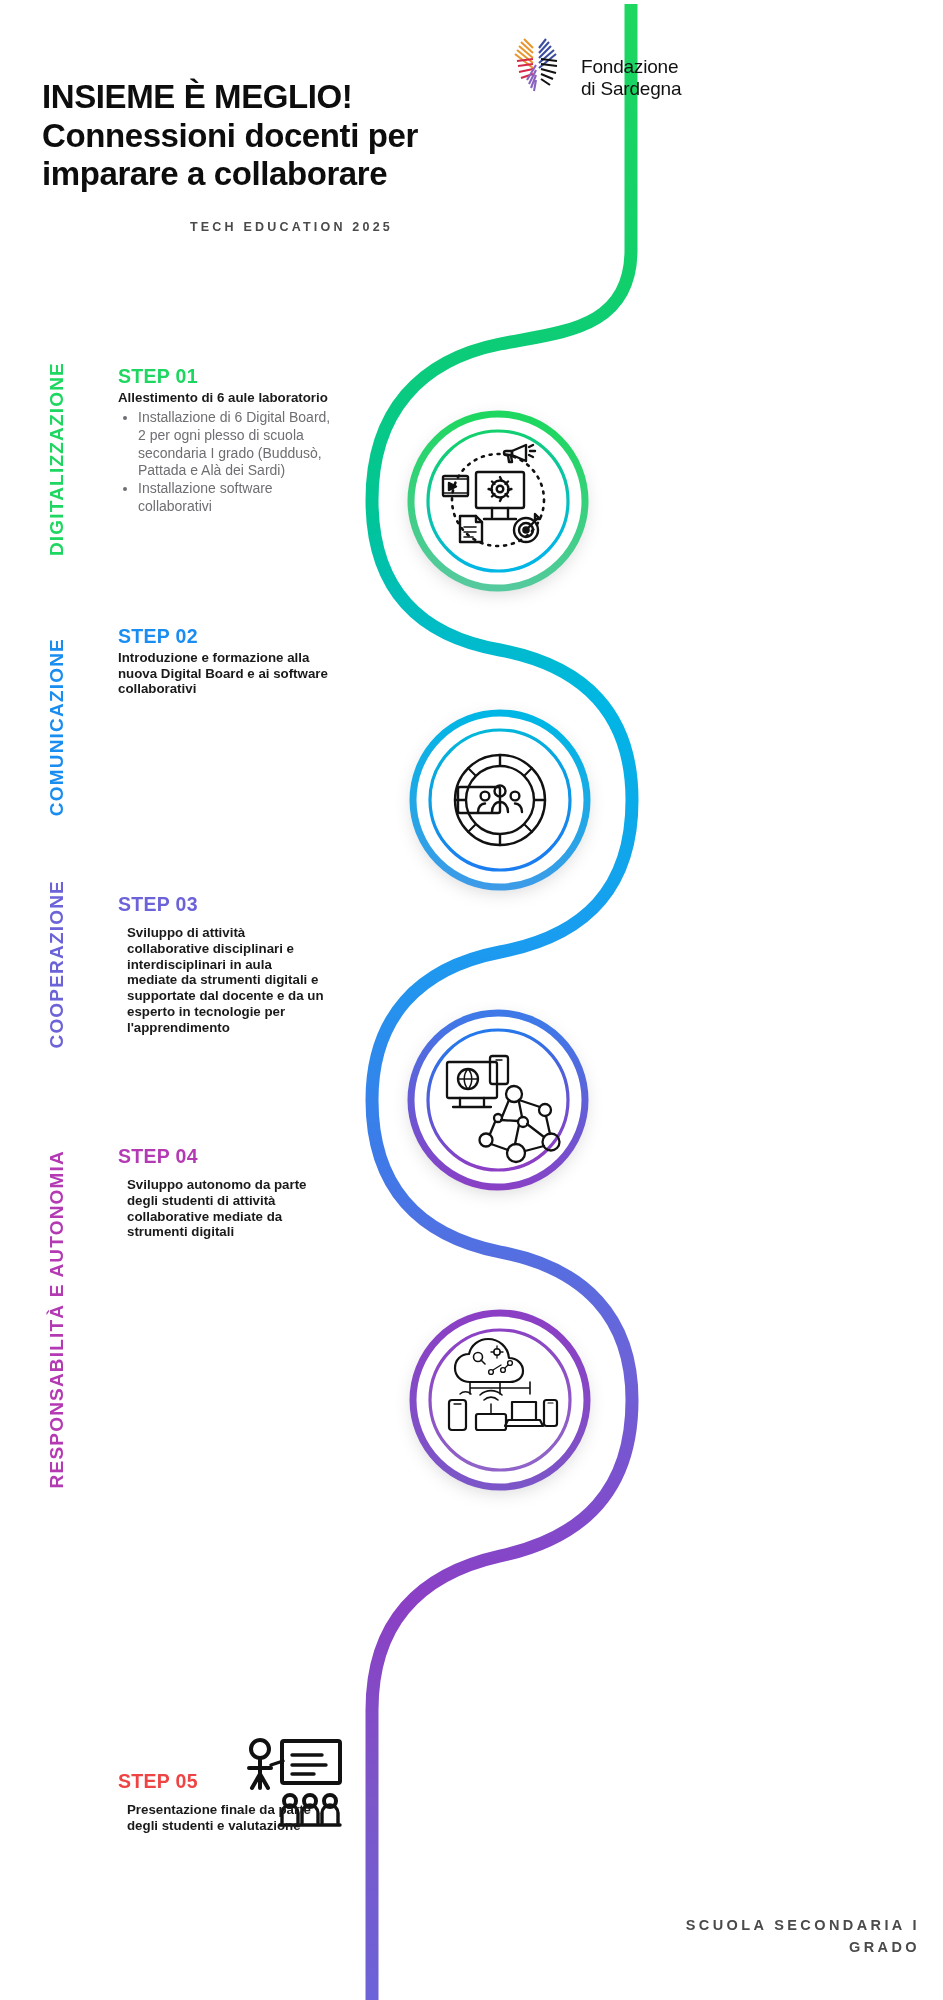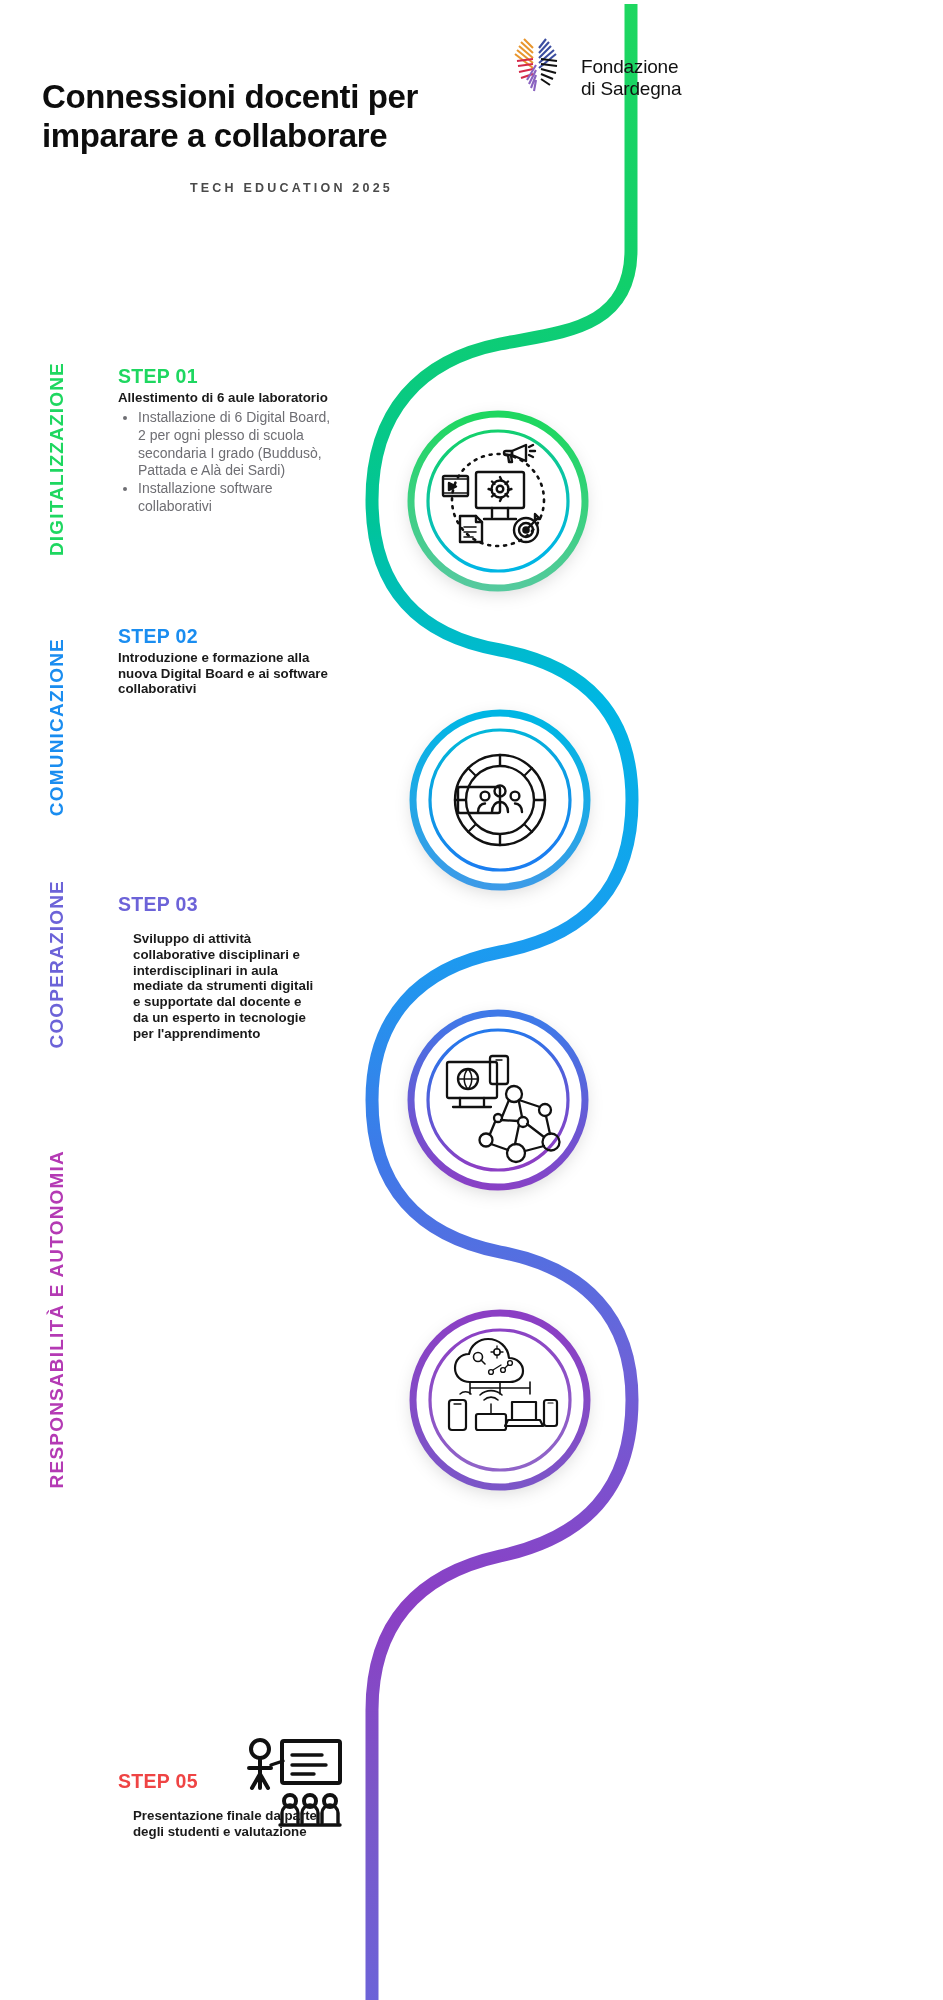--- a/index.html
+++ b/index.html
@@ -40,21 +40,21 @@
     font-size:19px;font-weight:bold;letter-spacing:1.2px;
     white-space:nowrap;
   }
 
   
   .step{position:absolute;width:215px;}
   .step-num{font-size:19.5px;font-weight:bold;letter-spacing:0.3px;margin:0 0 2px 0;}
   .step-head{font-size:13.3px;font-weight:bold;color:#1a1a1a;line-height:1.18;margin:0;}
   .step-list{margin:3px 0 0 0;padding-left:20px;color:#6e6e73;font-size:14px;line-height:1.28;}
   .step-list li{margin:0;}
-  .step-body{font-size:13.3px;font-weight:bold;color:#1a1a1a;line-height:1.19;margin:15px;}
+  .step-body{font-size:13.3px;font-weight:bold;color:#1a1a1a;line-height:1.19;margin:9px;}
 
   
   .footer{
     position:absolute;left:420px;top:1915px;width:500px;
     text-align:right;font-size:14.5px;font-weight:bold;color:#4a4a4a;
     letter-spacing:3.4px;line-height:1.5;
   }
 
   
   .step5-icon{position:absolute;left:240px;top:1735px;width:105px;height:95px;}
@@ -246,20 +246,21 @@
       <rect x="544" y="1400" width="13" height="26" rx="2.5"></rect>
       <path d="M548 1403 h5" stroke-width="1.2"></path>
 
       <path d="M460 1394 a8 8 0 0 1 11 0" stroke-width="1.5"></path>
     </g>
 
   </svg>
 
   <div class="header">
     <h1 class="title">
+      <span>INSIEME È MEGLIO!</span>
       <span class="l2">Connessioni docenti per</span>
       <span class="l2">imparare a collaborare</span>
     </h1>
     <div class="subtitle">TECH EDUCATION 2025</div>
   </div>
 
   <div class="logo">
     <svg class="logo-mark" viewBox="0 0 64 72">
       <g stroke-width="2.1" fill="none">
         <g stroke="#e8962e">
@@ -303,20 +304,24 @@
   <div class="step" style="left:118px;top:625px;">
     <div class="step-num" style="color:#1a8df0;">STEP 02</div>
     <div class="step-head">Introduzione e formazione alla nuova Digital Board e ai software collaborativi</div>
   </div>
 
   <div class="step" style="left:118px;top:893px;">
     <div class="step-num" style="color:#6c63d8;">STEP 03</div>
     <div class="step-body">Sviluppo di attività collaborative disciplinari e interdisciplinari in aula mediate da strumenti digitali e supportate dal docente e da un esperto in tecnologie per l'apprendimento</div>
   </div>
 
+  <div class="step" style="left:118px;top:1145px;">
+    <div class="step-num" style="color:#b43ab4;">STEP 04</div>
+    <div class="step-body">Sviluppo autonomo da parte degli studenti di attività collaborative mediate da strumenti digitali</div>
+  </div>
 
   <svg class="step5-icon" viewBox="0 0 105 95">
     <g fill="none" stroke="#111" stroke-width="4" stroke-linecap="round" stroke-linejoin="round">
       <rect x="42" y="6" width="58" height="42" rx="2"></rect>
       <path d="M52 20 h30 M52 30 h34 M52 39 h22" stroke-width="3.4"></path>
       <circle cx="20" cy="14" r="9"></circle>
       <path d="M20 23 v30 M9 33 h22 M12 53 l8 -14 M28 53 l-8 -14"></path>
       <path d="M31 30 l12 -4" stroke-width="3.4"></path>
       <circle cx="50" cy="66" r="6"></circle>
       <path d="M42 88 v-10 a8 8 0 0 1 16 0 v10" stroke-width="3.4"></path>
@@ -326,14 +331,18 @@
       <path d="M82 88 v-10 a8 8 0 0 1 16 0 v10" stroke-width="3.4"></path>
       <path d="M40 90 h60" stroke-width="3.4"></path>
     </g>
   </svg>
 
   <div class="step" style="left:118px;top:1770px;">
     <div class="step-num" style="color:#ef4444;">STEP 05</div>
     <div class="step-body">Presentazione finale da parte degli studenti e valutazione</div>
   </div>
 
+  <div class="footer">
+    <div>SCUOLA SECONDARIA I</div>
+    <div>GRADO</div>
+  </div>
 
 </div>
 
 </body></html>

